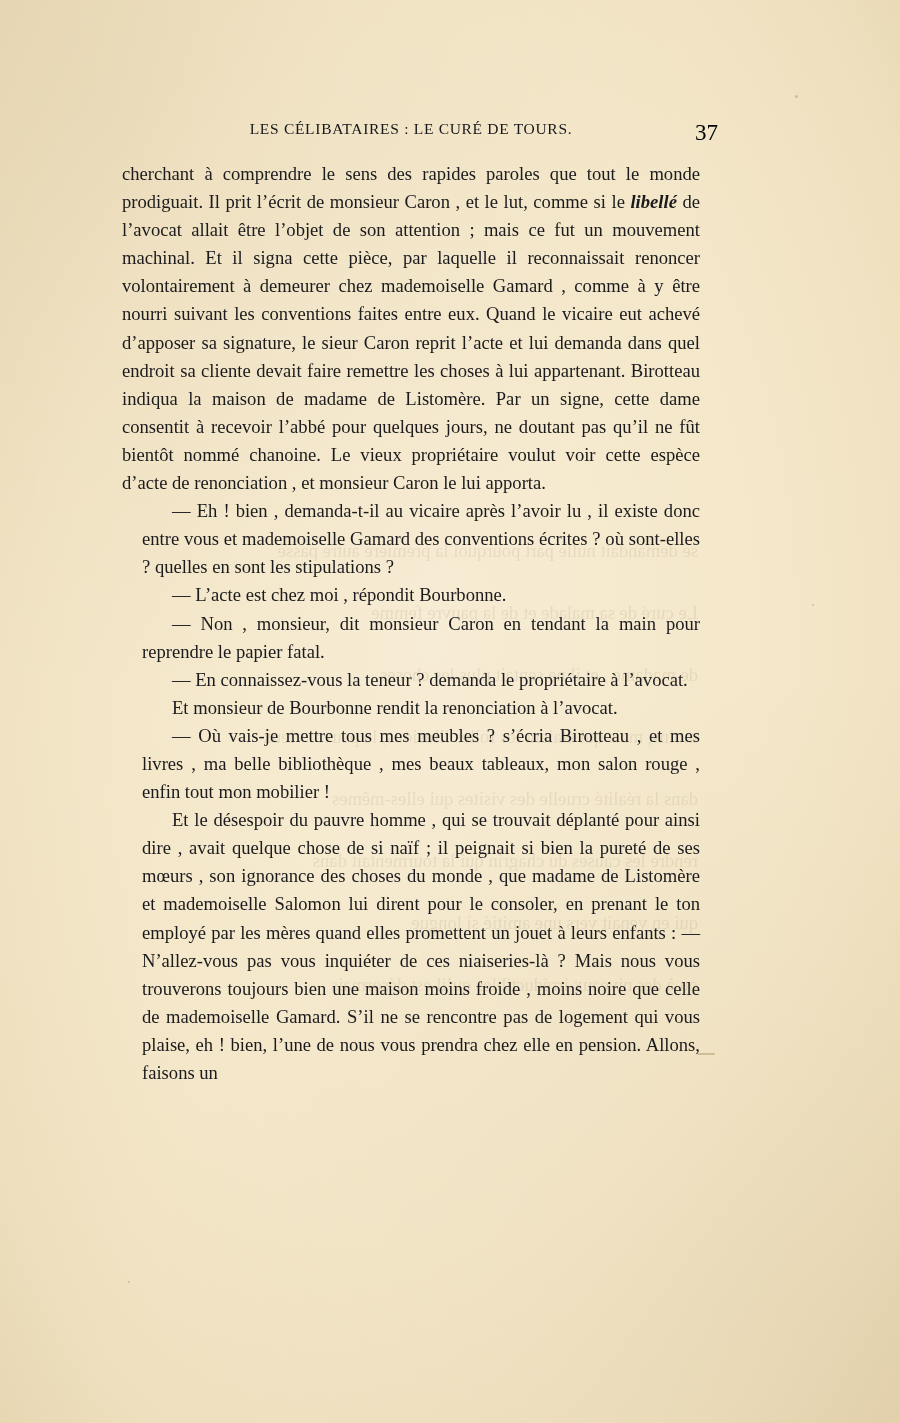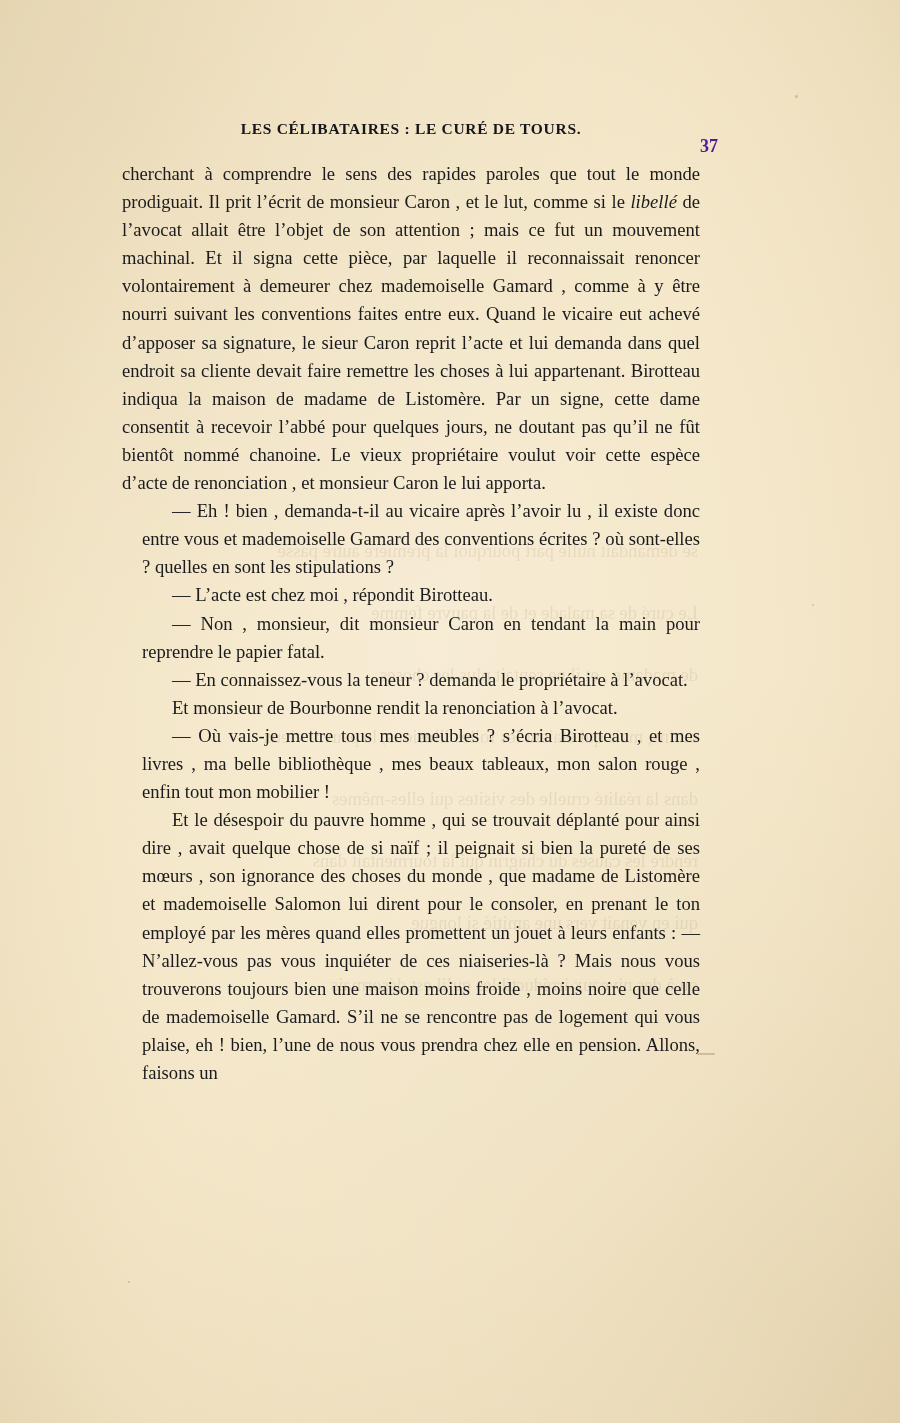--- a/index.html
+++ b/index.html
@@ -38,54 +38,53 @@
     top: 120px;
     width: 578px;
   }
   .running-head {
     display: flex;
     align-items: baseline;
     justify-content: flex-start;
     position: relative;
     height: 30px;
     margin-bottom: 10px;
-    font-weight: bold;
   }
   .head-title {
     font-variant: small-caps;
     font-size: 15.5px;
     letter-spacing: 0.7px;
     margin: 0 auto;
     white-space: nowrap;
     color: #16171a;
   }
   .folio {
     position: absolute;
     right: -18px;
-    top: 16px;
-    font-size: 18px;
-    color: #4c1d95;
+    top: 0;
+    font-size: 23px;
+    color: #000000;
   }
   .body-text p {
     margin: 0;
     font-size: 18.6px;
     line-height: 28.1px;
     text-align: justify;
     text-justify: inter-word;
     color: #1b1b1d;
     hyphens: manual;
   }
   .body-text p.indent {
     text-indent: 30px;
     margin-left: 20px;
   }
   .body-text p.noindent {
     text-indent: 0;
   }
-  em { font-style: italic; }
+  em { font-style: italic; font-weight: bold; }
 
   
   .showthrough {
     position: absolute;
     left: 138px;
     top: 520px;
     width: 560px;
     opacity: 0.085;
     color: #4a3c20;
     font-size: 18.6px;
@@ -125,21 +124,21 @@
 <div class="content">
 
   <div class="running-head">
     <div class="head-title">LES CÉLIBATAIRES : LE CURÉ DE TOURS.</div>
     <div class="folio">37</div>
   </div>
 
   <div class="body-text">
     <p class="noindent">cherchant à comprendre le sens des rapides paroles que tout le monde prodiguait. Il prit l’écrit de monsieur Caron , et le lut, comme si le <em>libellé</em> de l’avocat allait être l’objet de son attention ; mais ce fut un mouvement machinal. Et il signa cette pièce, par laquelle il reconnaissait renoncer volontairement à demeurer chez mademoiselle Gamard , comme à y être nourri suivant les conventions faites entre eux. Quand le vicaire eut achevé d’apposer sa signature, le sieur Caron reprit l’acte et lui demanda dans quel endroit sa cliente devait faire remettre les choses à lui appartenant. Birotteau indiqua la maison de madame de Listomère. Par un signe, cette dame consentit à recevoir l’abbé pour quelques jours, ne doutant pas qu’il ne fût bientôt nommé chanoine. Le vieux propriétaire voulut voir cette espèce d’acte de renonciation , et monsieur Caron le lui apporta.</p>
     <p class="indent">— Eh ! bien , demanda-t-il au vicaire après l’avoir lu , il existe donc entre vous et mademoiselle Gamard des conventions écrites ? où sont-elles ? quelles en sont les stipulations ?</p>
-    <p class="indent">— L’acte est chez moi , répondit Birotteau.</p>
+    <p class="indent">— L’acte est chez moi , répondit Bourbonne.</p>
     <p class="indent">— Non , monsieur, dit monsieur Caron en tendant la main pour reprendre le papier fatal.</p>
     <p class="indent">— En connaissez-vous la teneur ? demanda le propriétaire à l’avocat.</p>
     <p class="indent">Et monsieur de Bourbonne rendit la renonciation à l’avocat.</p>
     <p class="indent">— Où vais-je mettre tous mes meubles ? s’écria Birotteau , et mes livres , ma belle bibliothèque , mes beaux tableaux, mon salon rouge , enfin tout mon mobilier !</p>
     <p class="indent">Et le désespoir du pauvre homme , qui se trouvait déplanté pour ainsi dire , avait quelque chose de si naïf ; il peignait si bien la pureté de ses mœurs , son ignorance des choses du monde , que madame de Listomère et mademoiselle Salomon lui dirent pour le consoler, en prenant le ton employé par les mères quand elles promettent un jouet à leurs enfants : — N’allez-vous pas vous inquiéter de ces niaiseries-là ? Mais nous vous trouverons toujours bien une maison moins froide , moins noire que celle de mademoiselle Gamard. S’il ne se rencontre pas de logement qui vous plaise, eh ! bien, l’une de nous vous prendra chez elle en pension. Allons, faisons un</p>
   </div>
 
 </div>
 
 </body></html>

